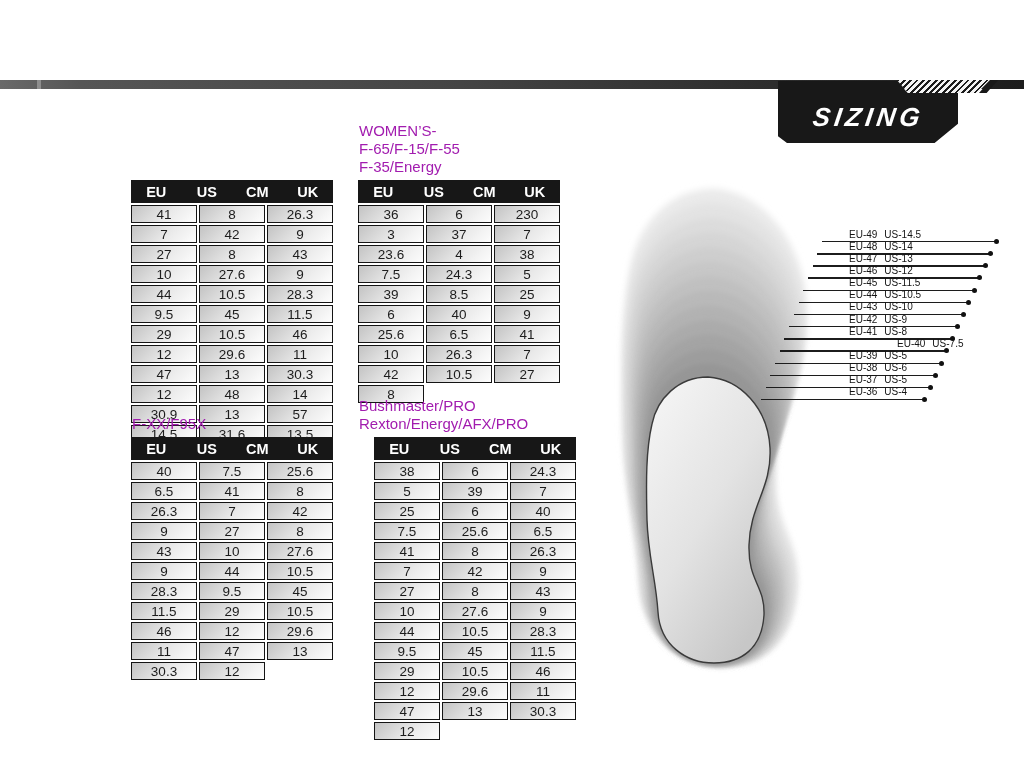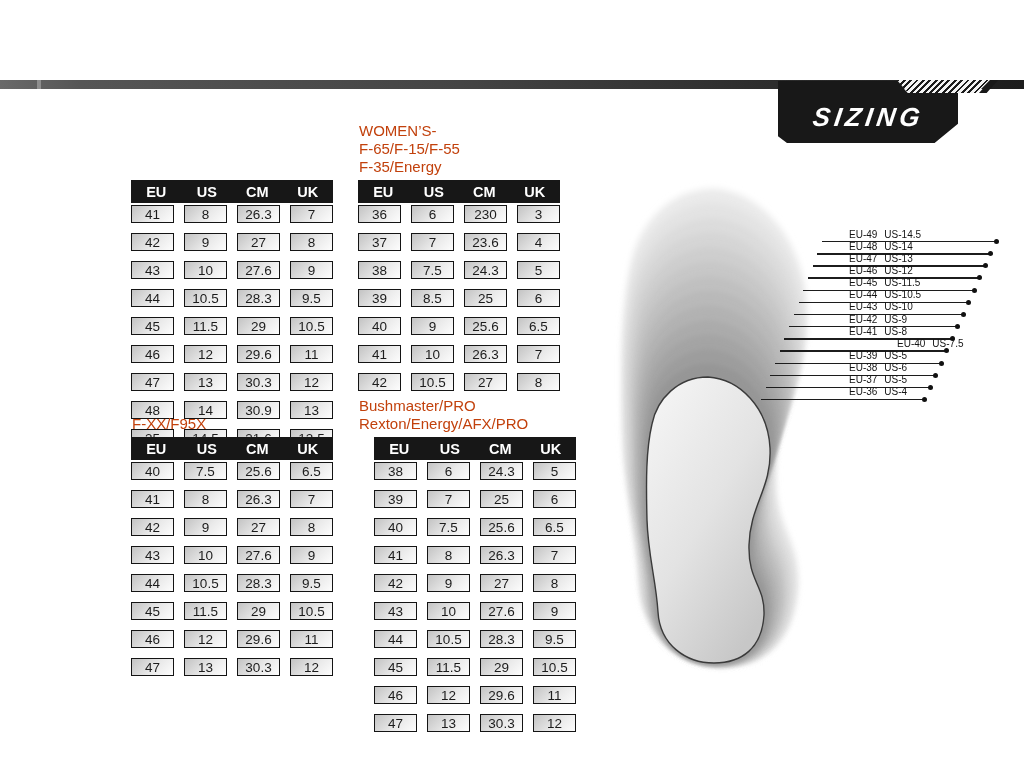--- a/index.html
+++ b/index.html
@@ -41,31 +41,31 @@
   .hatch-tip{
     position:absolute;left:979px;top:80px;width:19px;height:13px;z-index:2;
     background:#181818;
     clip-path:polygon(60% 0,100% 0,40% 100%,0 100%);
   }
 
   
   .table-group{position:absolute;width:202px;z-index:3;}
   .t-title{
     position:absolute;bottom:100%;left:1px;margin-bottom:4px;
-    font-size:15px;line-height:18px;color:#c2410c;white-space:nowrap;
+    font-size:15px;line-height:18px;color:#a21caf;white-space:nowrap;
   }
   .t-head{
     display:grid;grid-template-columns:repeat(4,1fr);
     background:var(--header-bg,#171717);height:23px;margin-bottom:2px;
   }
   .hcell{
     color:#ffffff;font-weight:bold;font-size:14.5px;
     display:flex;align-items:center;justify-content:center;
   }
-  .t-body{display:grid;grid-template-columns:repeat(4,1fr);gap:10px;}
+  .t-body{display:grid;grid-template-columns:repeat(3,1fr);gap:2px;}
   .cell{
     height:18px;box-sizing:border-box;border:1.4px solid var(--cell-border,#141414);
     background:linear-gradient(135deg,#c3c3c3 0%,#e9e9e9 55%,#fdfdfd 100%);
     display:flex;align-items:center;justify-content:center;
     font-size:13.5px;color:#1c1c1c;
   }
 
   
   .insole-wrap{position:absolute;left:600px;top:158px;width:424px;height:525px;z-index:1;}
   .callouts{position:absolute;left:0;top:0;width:1024px;height:624px;z-index:4;pointer-events:none;}
@@ -310,21 +310,21 @@
       <div class="cell">29.6</div>
       <div class="cell">11</div>
       <div class="cell">47</div>
       <div class="cell">13</div>
       <div class="cell">30.3</div>
       <div class="cell">12</div>
       <div class="cell">48</div>
       <div class="cell">14</div>
       <div class="cell">30.9</div>
       <div class="cell">13</div>
-      <div class="cell">35</div>
+      <div class="cell">57</div>
       <div class="cell">14.5</div>
       <div class="cell">31.6</div>
       <div class="cell">13.5</div>
     </div>
 </div>
 
 <div class="table-group" style="left:358px;top:180px;">
   <div class="t-title">
       <div class="title-line">WOMEN’S-</div>
       <div class="title-line">F-65/F-15/F-55</div>

